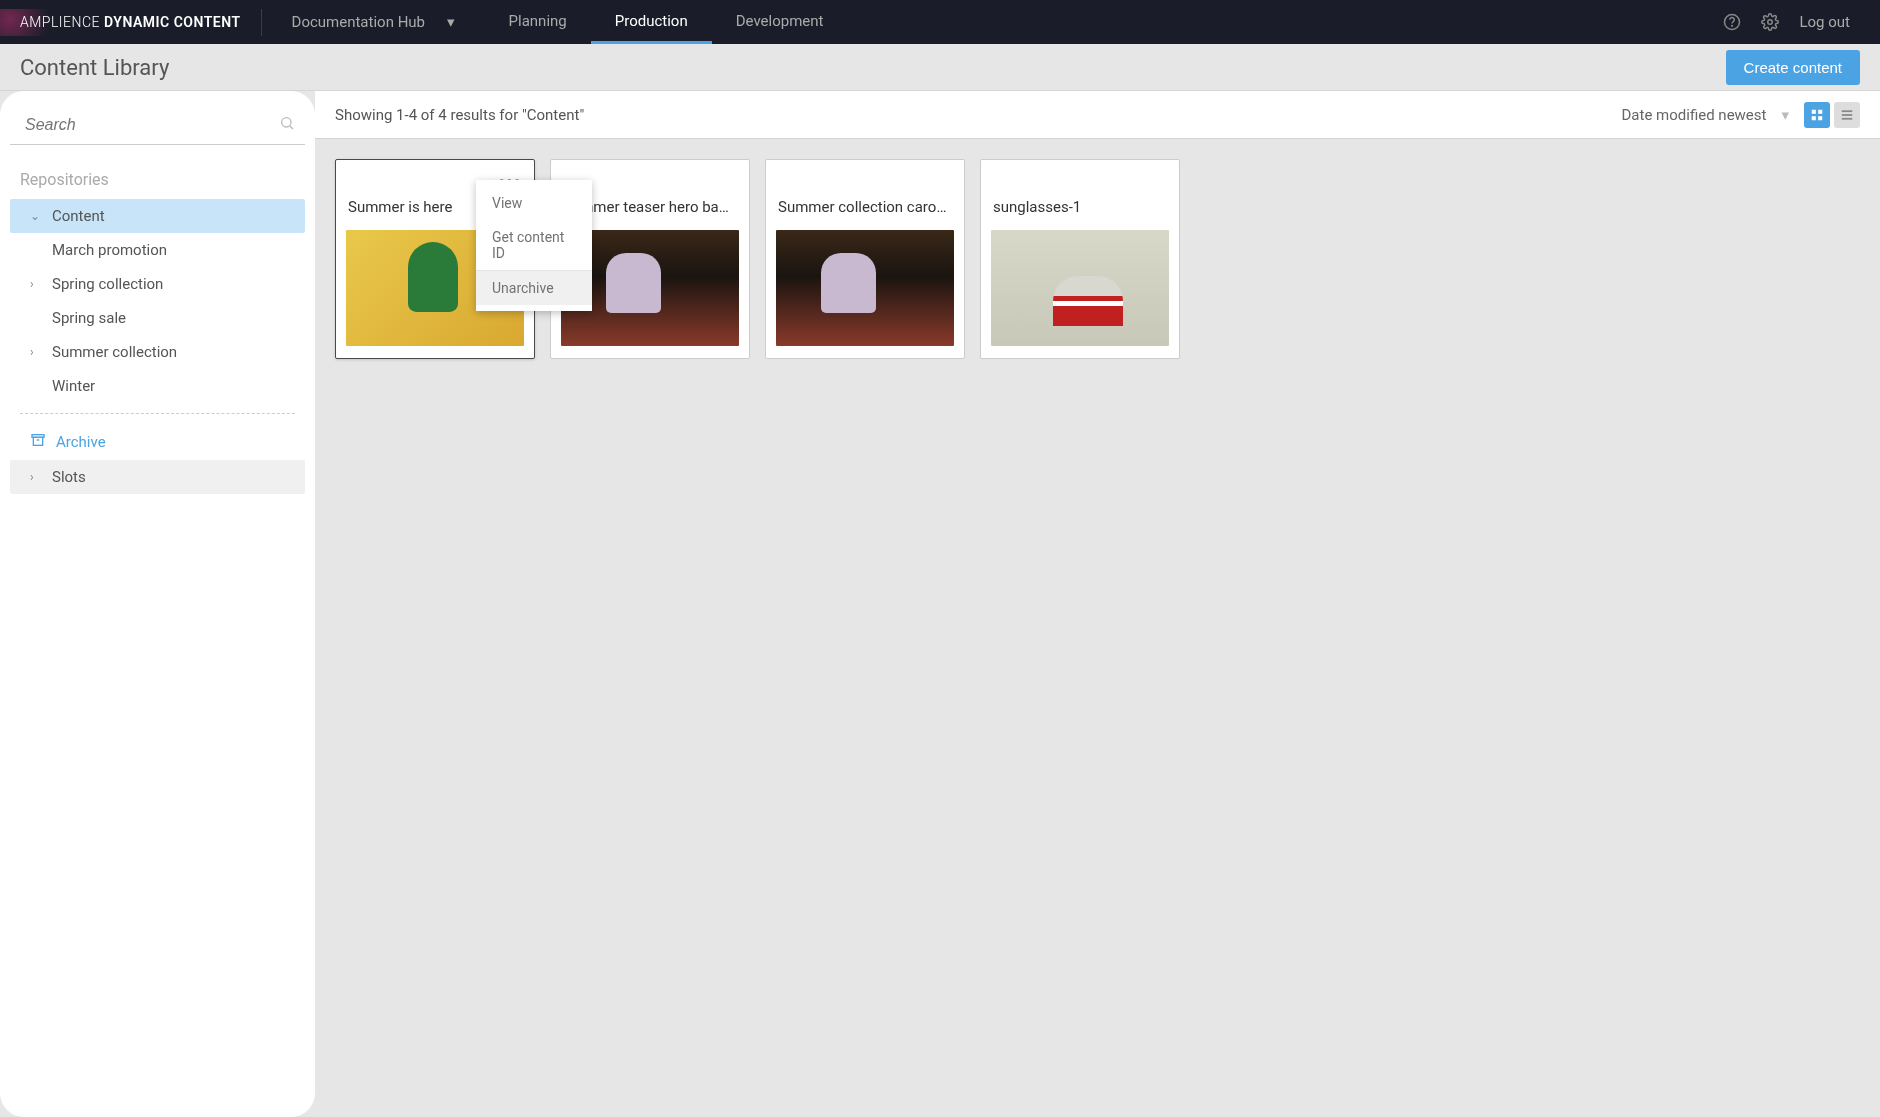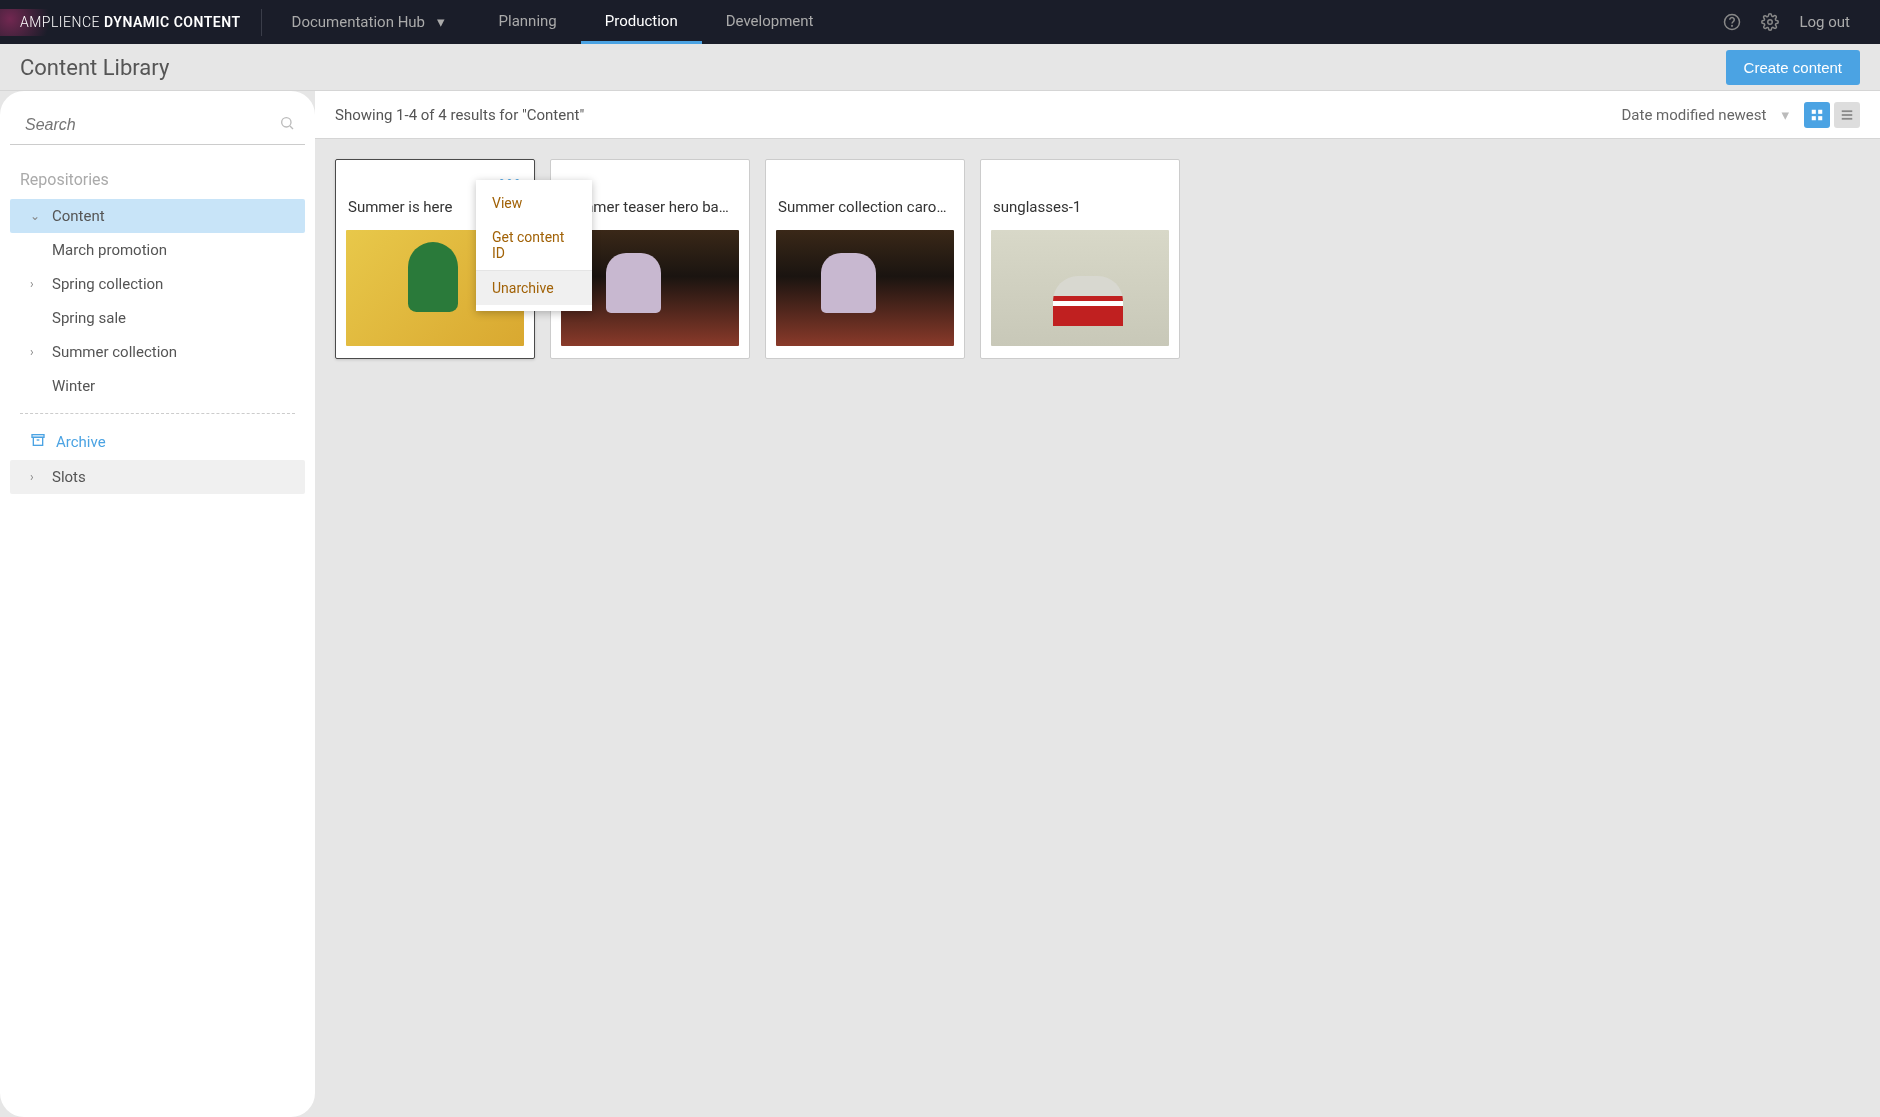--- a/index.html
+++ b/index.html
@@ -3,21 +3,21 @@
 <meta charset="utf-8">
 <style>
 * { box-sizing: border-box; margin: 0; padding: 0; }
 body { font-family: -apple-system, BlinkMacSystemFont, "Segoe UI", Roboto, Arial, sans-serif; background: #e6e6e6; color: #333; }
 
 .topbar { background: #1a1d29; height: 44px; display: flex; align-items: center; position: relative; }
 .brand { color: #fff; font-size: 14px; padding: 0 20px; font-weight: 300; letter-spacing: 0.5px; height: 27px; display: flex; align-items: center; border-right: 1px solid #3a3d49; position: relative; overflow: hidden; }
 .brand::before { content: ""; position: absolute; left: -30px; top: -30px; width: 80px; height: 80px; background: radial-gradient(circle, rgba(200,50,120,0.5) 0%, transparent 70%); z-index: 0; }
 .brand-text { position: relative; z-index: 1; }
 .brand strong { font-weight: 600; }
-.hub-select { color: #aaa; padding: 0 30px; display: flex; align-items: flex-end; gap: 12px; font-size: 15px; }
+.hub-select { color: #aaa; padding: 0 30px; display: flex; align-items: flex-end; gap: 22px; font-size: 15px; }
 .nav-tabs { display: flex; }
 .nav-tab { color: #aaa; padding: 0 24px; height: 44px; display: flex; align-items: center; cursor: pointer; font-size: 15px; border-bottom: 3px solid transparent; }
 .nav-tab.active { color: #fff; border-bottom-color: #4ba3e3; }
 .top-right { margin-left: auto; display: flex; align-items: center; gap: 20px; padding-right: 30px; }
 .icon-btn { color: #888; cursor: pointer; display: flex; }
 .logout { color: #aaa; font-size: 15px; cursor: pointer; }
 
 .subheader { background: #e6e6e6; height: 47px; display: flex; align-items: center; padding: 0 20px; border-bottom: 1px solid #d5d5d5; }
 .page-title { font-size: 22px; font-weight: 400; color: #555; }
 .create-btn { margin-left: auto; background: #4ba3e3; color: #fff; border: none; padding: 9px 18px; font-size: 15px; border-radius: 3px; cursor: pointer; }
@@ -47,21 +47,21 @@
 .vt-btn.inactive { background: #ddd; color: #888; }
 
 .cards { padding: 20px; display: flex; gap: 15px; flex-wrap: wrap; }
 .card { width: 200px; height: 200px; background: #fff; border: 1px solid #ccc; border-radius: 2px; padding: 12px 0; display: flex; flex-direction: column; position: relative; cursor: pointer; }
 .card.selected { border-color: #4a4a4a; box-shadow: 0 1px 3px rgba(0,0,0,0.15); }
 .card-dots { position: absolute; top: 12px; right: 12px; color: #4ba3e3; font-weight: bold; letter-spacing: 2px; cursor: pointer; }
 .card-title { font-size: 15px; color: #333; padding: 0 12px; margin-top: 26px; margin-bottom: 14px; white-space: nowrap; overflow: hidden; text-overflow: ellipsis; }
 .card-img { flex: 1; margin: 0 10px; background: #ccc; border-radius: 1px; }
 
 .ctx-menu { position: absolute; top: 20px; left: 140px; width: 116px; background: #fff; box-shadow: 0 2px 8px rgba(0,0,0,0.25); z-index: 10; padding: 6px 0; }
-.ctx-item { padding: 9px 16px; font-size: 14px; color: #a16207; cursor: pointer; }
+.ctx-item { padding: 9px 16px; font-size: 14px; color: #737373; cursor: pointer; }
 .ctx-item.sep { border-top: 1px solid #e5e5e5; }
 .ctx-item.hl { background: #f0f0f0; }
 
 
 .thumb1 { background: linear-gradient(135deg, #e8c84a 0%, #d9a830 100%); position: relative; overflow: hidden; }
 .thumb1::after { content: ""; position: absolute; left: 35%; top: 10%; width: 50px; height: 70px; background: #2a7a3a; border-radius: 30px 30px 10px 10px; }
 .thumb2, .thumb3 { background: linear-gradient(180deg, #3a2818 0%, #1a1410 40%, #8a3a2a 100%); position: relative; }
 .thumb2::after, .thumb3::after { content: ""; position: absolute; left: 25%; top: 20%; width: 55px; height: 60px; background: #c8b8d0; border-radius: 20px 20px 5px 5px; }
 .thumb4 { background: linear-gradient(180deg, #d8d8c8 0%, #c8c8b8 100%); position: relative; }
 .thumb4::after { content: ""; position: absolute; left: 35%; top: 40%; width: 70px; height: 50px; background: linear-gradient(#d8d8d0 0%, #d8d8d0 40%, #c02020 40%, #c02020 50%, #fff 50%, #fff 60%, #c02020 60%); border-radius: 25px 25px 0 0; }

